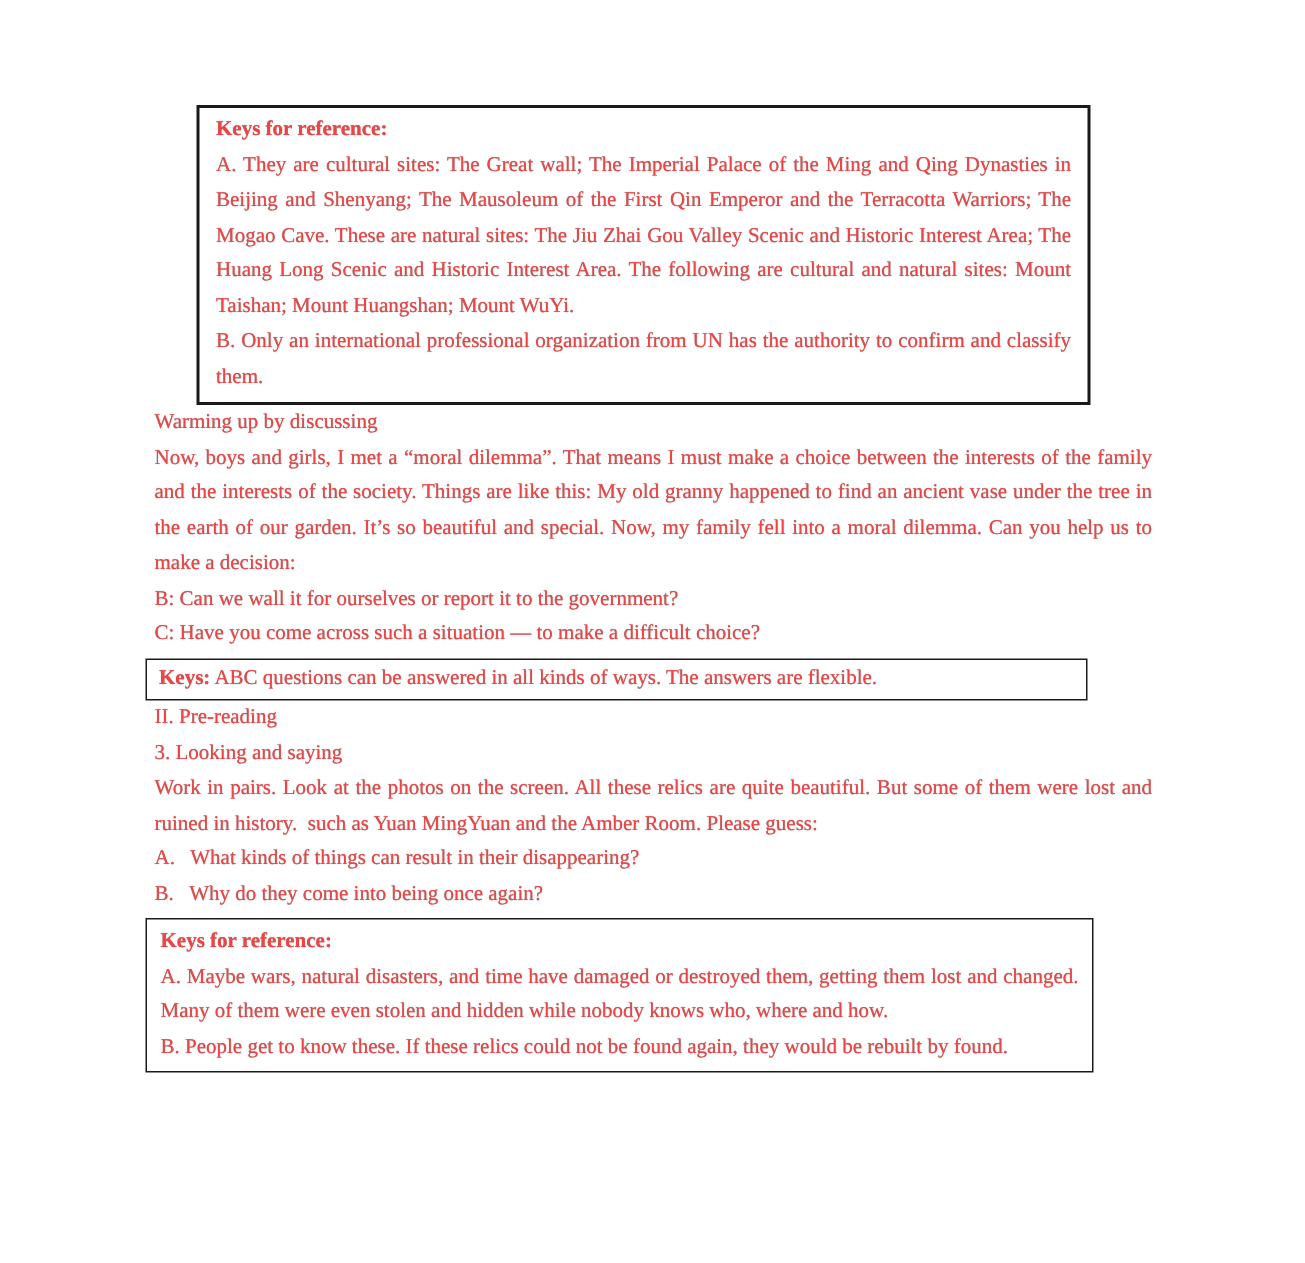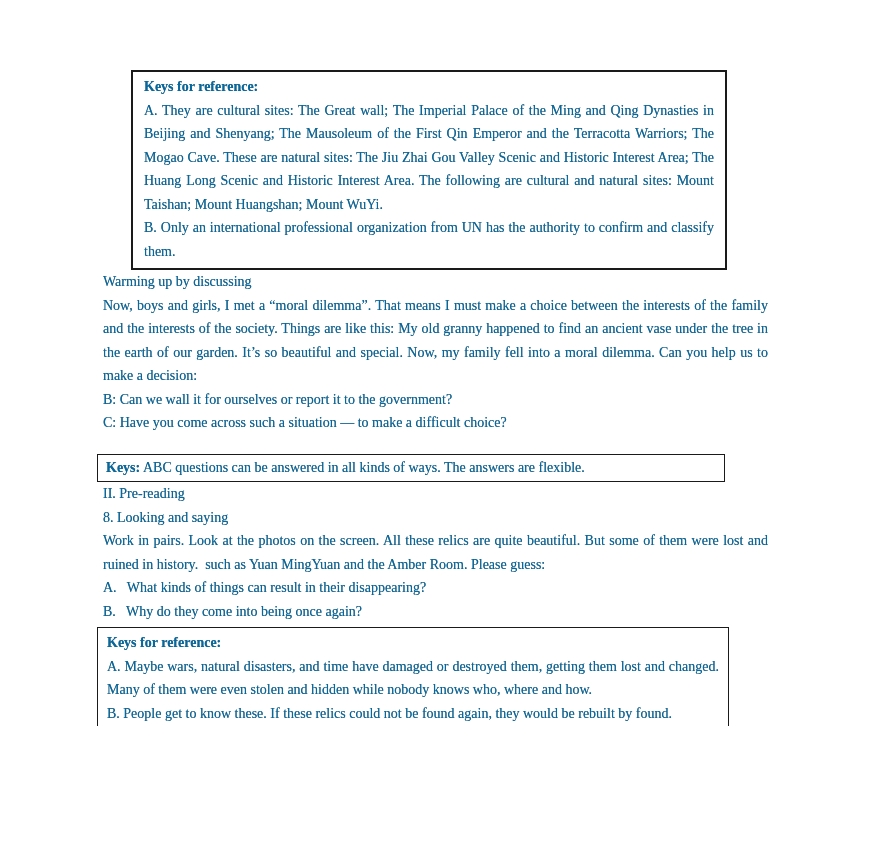--- a/index.html
+++ b/index.html
@@ -6,21 +6,21 @@
     margin: 0;
     padding: 0;
     background: #ffffff;
   }
   .page {
     position: relative;
     width: 870px;
     height: 726px;
     background: #ffffff;
     font-family: "Liberation Serif", "DejaVu Serif", serif;
-    color: #0369a1;
+    color: #ef4444;
     overflow: hidden;
     border-radius: 20px;
   }
   .content {
     position: absolute;
     left: 103px;
     top: 0;
     width: 665px;
     font-size: 14px;
     line-height: 23.5px;
@@ -32,21 +32,21 @@
     box-sizing: border-box;
     margin-left: 28px;
     margin-top: 70px;
     width: 596px;
     border: 2px solid #1a1a1a;
     padding: 3px 11px 5px 11px;
   }
   .keys-box-2 {
     box-sizing: border-box;
     margin-left: -6px;
-    margin-top: 19px;
+    margin-top: 4px;
     width: 628px;
     border: 1.5px solid #1a1a1a;
     padding: 1px 8px 2px 8px;
   }
   .keys-box-3 {
     box-sizing: border-box;
     margin-left: -6px;
     margin-top: 4px;
     width: 632px;
     border: 1.5px solid #1a1a1a;
@@ -83,21 +83,21 @@
     <p class="line heading">Warming up by discussing</p>
     <p class="line just">Now, boys and girls, I met a “moral dilemma”. That means I must make a choice between the interests of the family and the interests of the society. Things are like this: My old granny happened to find an ancient vase under the tree in the earth of our garden. It’s so beautiful and special. Now, my family fell into a moral dilemma. Can you help us to make a decision:</p>
     <p class="line">B: Can we wall it for ourselves or report it to the government?</p>
     <p class="line">C: Have you come across such a situation —  to make a difficult choice?</p>
 
     <div class="keys-box-2">
       <p class="line"><span class="b">Keys:</span><span> ABC questions can be answered in all kinds of ways. The answers are flexible.</span></p>
     </div>
 
     <p class="line heading">II. Pre-reading</p>
-    <p class="line heading">8. Looking and saying</p>
+    <p class="line heading">3. Looking and saying</p>
     <p class="line just">Work in pairs. Look at the photos on the screen. All these relics are quite beautiful. But some of them were lost and ruined in history.&nbsp; such as Yuan MingYuan and the Amber Room. Please guess:</p>
     <p class="line">A.&nbsp;&nbsp; What kinds of things can result in their disappearing?</p>
     <p class="line">B.&nbsp;&nbsp; Why do they come into being once again?</p>
 
     <div class="keys-box-3">
       <p class="line b">Keys for reference:</p>
       <p class="line just">A. Maybe wars, natural disasters, and time have damaged or destroyed them, getting them lost and changed. Many of them were even stolen and hidden while nobody knows who, where and how.</p>
       <p class="line just">B. People get to know these. If these relics could not be found again, they would be rebuilt by found.</p>
     </div>
 

